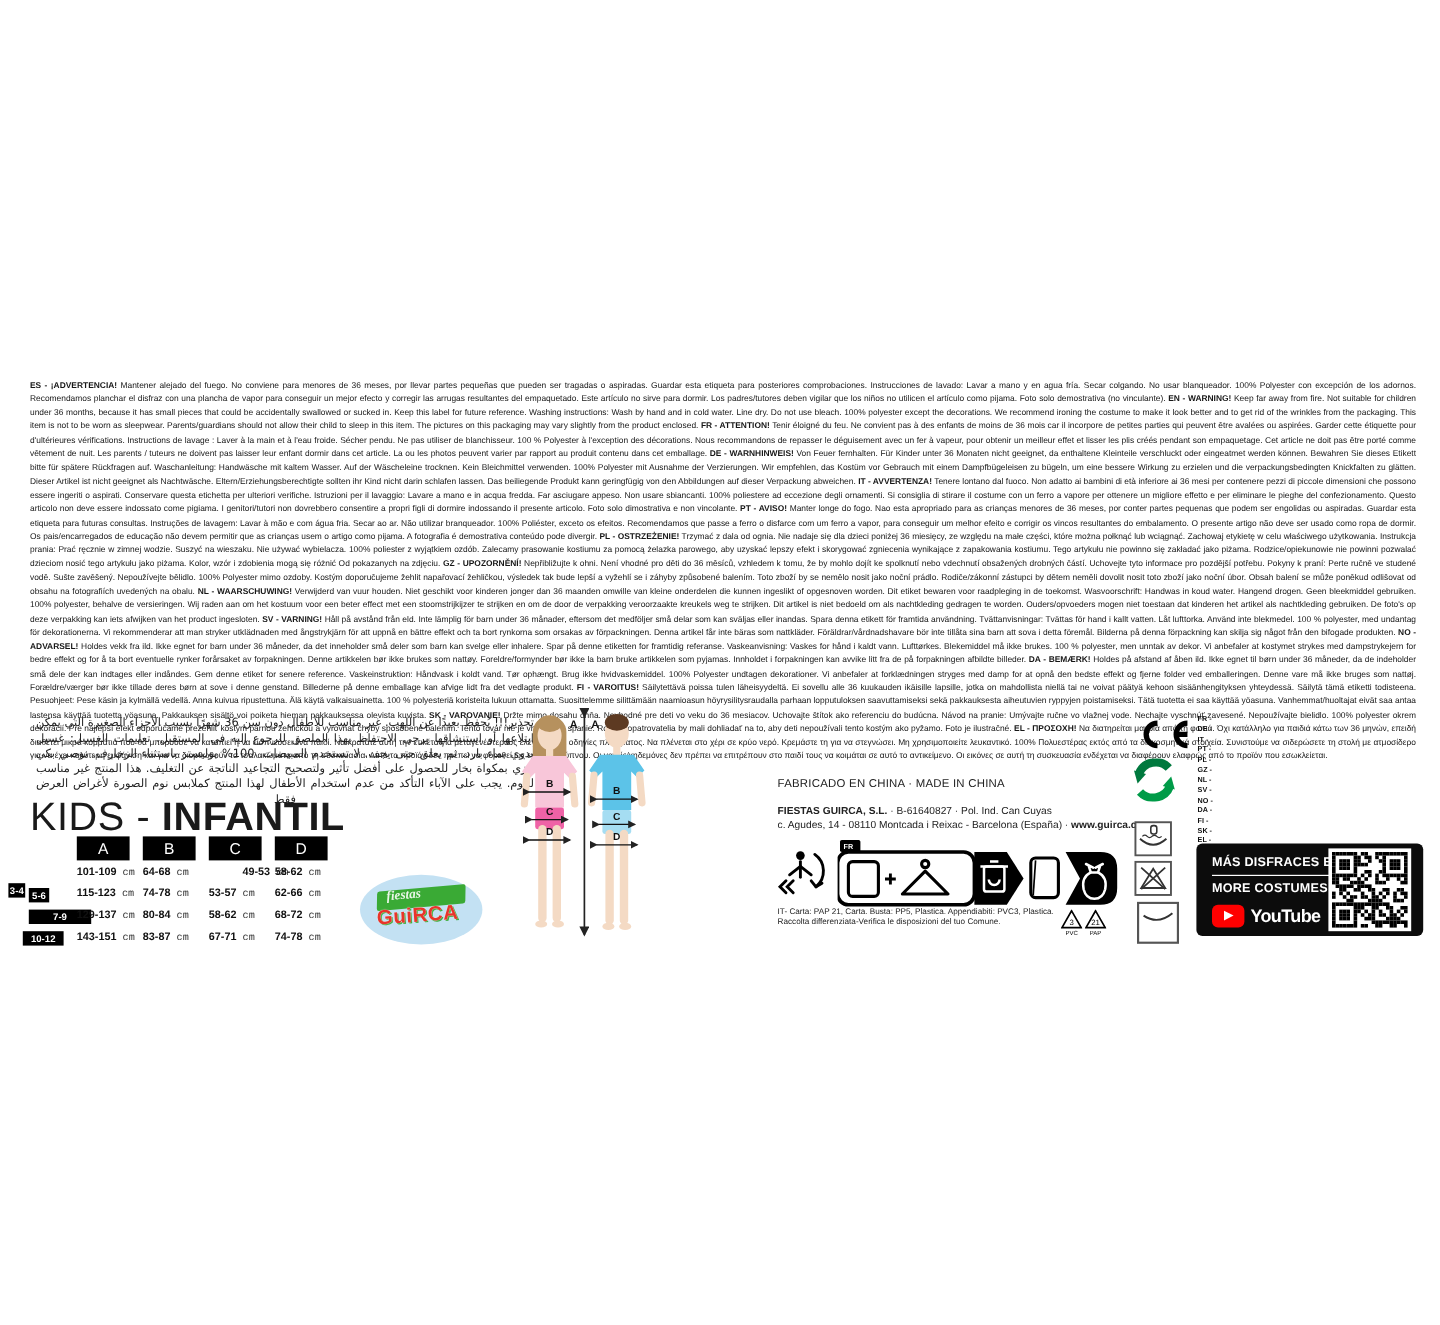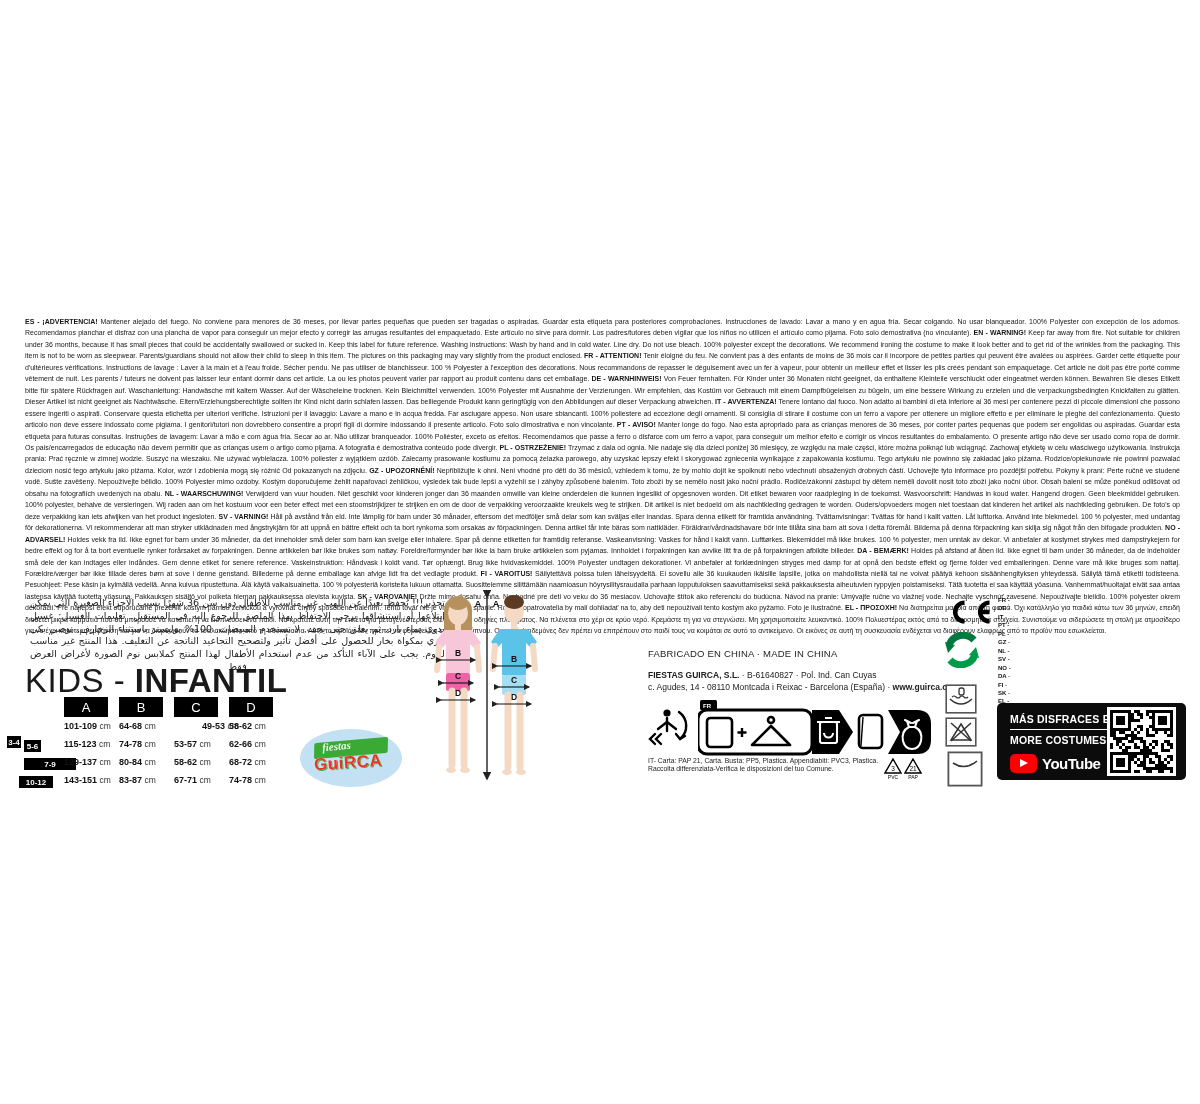--- a/index.html
+++ b/index.html
@@ -19,21 +19,21 @@
 
   
   .kids-title{left:25px;top:662px;font-size:33px;letter-spacing:.5px;color:#1a1a1a;text-align:center;}
   .kids-title .bold{font-weight:bold;}
   .col-head{position:absolute;background:#000;color:#fff;width:44px;height:20px;
             display:flex;align-items:center;justify-content:center;font-size:13px;}
   .row-label{position:absolute;background:#000;color:#fff;height:12px;display:flex;
              align-items:center;justify-content:center;font-size:8px;font-weight:bold;}
   .size-val{position:absolute;font-size:9px;white-space:nowrap;}
   .size-val .num{font-weight:bold;color:#111;}
-  .size-val .unit{font-weight:normal;color:#333;font-size:8.5px;}
+  .size-val .unit{font-weight:normal;color:#333;font-size:8.5px;font-family:Liberation Mono, monospace;}
 
   
   .guirca{left:300px;top:729px;width:102px;height:58px;background:#c3e1f3;border-radius:50%;}
   .guirca .banner{position:absolute;left:14px;top:11px;width:74px;height:16px;background:#3aaa35;
                   transform:rotate(-5deg) skewX(-6deg);border-radius:2px;}
   .guirca .script{position:absolute;left:22px;top:11px;transform:rotate(-5deg);
                   font-family:"Liberation Serif",serif;font-style:italic;font-weight:bold;
                   font-size:11px;color:#eaf6e8;}
   .guirca .name{position:absolute;left:14px;top:24px;transform:rotate(-4deg);
                 font-size:17px;font-weight:bold;color:#e8352b;letter-spacing:.5px;

